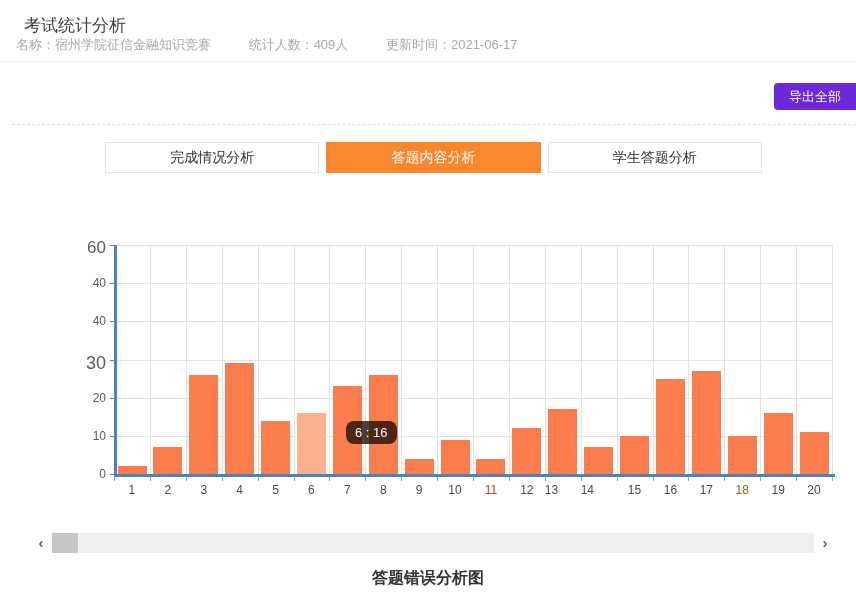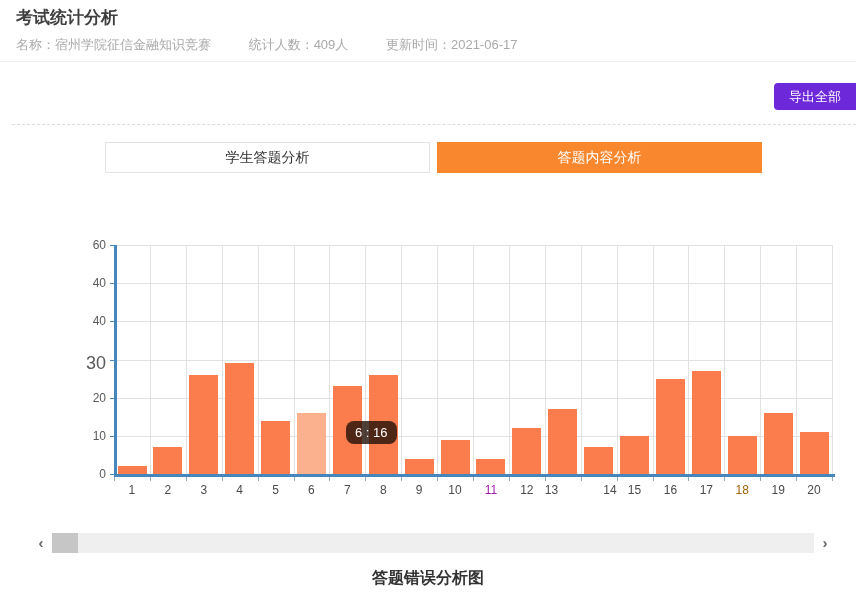--- a/index.html
+++ b/index.html
@@ -1,18 +1,18 @@
 <!DOCTYPE html>
 <html><head>
 <meta charset="utf-8">
 <style>
   html,body{margin:0;padding:0;background:#fff;}
   .page{position:relative;width:856px;height:605px;background:#fff;overflow:hidden;
         font-family:"Liberation Sans","DejaVu Sans",sans-serif;}
-  .page-title{position:absolute;left:16px;top:6px;font-size:17px;font-weight:bold;color:#3f3f3f;margin:0;}
+  .page-title{position:absolute;left:16px;top:6px;font-size:17px;font-weight:normal;color:#3f3f3f;margin:8px;}
   .meta{position:absolute;left:16px;top:36px;font-size:13px;color:#a9a9a9;}
   .meta span{margin-right:34px;}
   .header-divider{position:absolute;left:0;top:61px;width:856px;height:0;border-top:1px solid #ededed;}
   .export-btn{position:absolute;top:83px;right:0;width:82px;height:27px;background:#6d28d9;color:#fff;
         border:none;border-radius:4px 0 0 4px;font-size:13px;cursor:pointer;
         font-family:"Liberation Sans","DejaVu Sans",sans-serif;}
   .dashed-divider{position:absolute;left:12px;top:124px;width:844px;height:0;border-top:1px dashed #dcdcdc;}
   .tabs{position:absolute;left:105px;top:142px;width:657px;height:31px;display:flex;gap:7px;}
   .tab{flex:1;height:31px;line-height:29px;text-align:center;font-size:14px;color:#333;
         background:#fff;border:1px solid #e3e3e3;box-sizing:border-box;cursor:pointer;}
@@ -38,22 +38,23 @@
     <span>名称：宿州学院征信金融知识竞赛</span>
     <span>统计人数：409人</span>
     <span>更新时间：2021-06-17</span>
   </div>
   <div class="header-divider"></div>
 
   <button class="export-btn">导出全部</button>
   <div class="dashed-divider"></div>
 
   <div class="tabs">
+    <div class="tab">完成情况分析</div>
+    <div class="tab active">答题内容分析</div>
     <div class="tab">学生答题分析</div>
-    <div class="tab active">答题内容分析</div>
   </div>
 
   <div id="chart">
       <div style="position: absolute; left: 114px; top: 435.8px; width: 718px; height: 1px; background: rgb(226, 226, 226);"></div>
       <div style="position: absolute; left: 114px; top: 397.7px; width: 718px; height: 1px; background: rgb(226, 226, 226);"></div>
       <div style="position: absolute; left: 114px; top: 359.5px; width: 718px; height: 1px; background: rgb(226, 226, 226);"></div>
       <div style="position: absolute; left: 114px; top: 321.3px; width: 718px; height: 1px; background: rgb(226, 226, 226);"></div>
       <div style="position: absolute; left: 114px; top: 283.2px; width: 718px; height: 1px; background: rgb(226, 226, 226);"></div>
       <div style="position: absolute; left: 114px; top: 245px; width: 718px; height: 1px; background: rgb(226, 226, 226);"></div>
       <div style="position: absolute; left: 149.9px; top: 245px; width: 1px; height: 229px; background: rgb(226, 226, 226);"></div>
@@ -81,21 +82,21 @@
       <div style="position: absolute; left: 66px; top: 428.8px; width: 40px; text-align: right; font-size: 12px; color: rgb(90, 90, 90);">10</div>
       <div style="position: absolute; left: 110px; top: 435.8px; width: 4px; height: 1px; background: rgb(70, 134, 188);"></div>
       <div style="position: absolute; left: 66px; top: 390.7px; width: 40px; text-align: right; font-size: 12px; color: rgb(90, 90, 90);">20</div>
       <div style="position: absolute; left: 110px; top: 397.7px; width: 4px; height: 1px; background: rgb(70, 134, 188);"></div>
       <div style="position: absolute; left: 66px; top: 352.5px; width: 40px; text-align: right; font-size: 18px; color: rgb(90, 90, 90);">30</div>
       <div style="position: absolute; left: 110px; top: 359.5px; width: 4px; height: 1px; background: rgb(70, 134, 188);"></div>
       <div style="position: absolute; left: 66px; top: 314.3px; width: 40px; text-align: right; font-size: 12px; color: rgb(90, 90, 90);">40</div>
       <div style="position: absolute; left: 110px; top: 321.3px; width: 4px; height: 1px; background: rgb(70, 134, 188);"></div>
       <div style="position: absolute; left: 66px; top: 276.2px; width: 40px; text-align: right; font-size: 12px; color: rgb(90, 90, 90);">40</div>
       <div style="position: absolute; left: 110px; top: 283.2px; width: 4px; height: 1px; background: rgb(70, 134, 188);"></div>
-      <div style="position: absolute; left: 66px; top: 238px; width: 40px; text-align: right; font-size: 12px; color: rgb(90, 90, 90);">60</div>
+      <div style="position: absolute; left: 66px; top: 238px; width: 40px; text-align: right; font-size: 17px; color: rgb(90, 90, 90);">60</div>
       <div style="position: absolute; left: 110px; top: 245px; width: 4px; height: 1px; background: rgb(70, 134, 188);"></div>
       <div style="position: absolute; left: 114px; top: 245px; width: 3px; height: 232px; background: rgb(70, 134, 188); z-index: 2;"></div>
       <div style="position: absolute; left: 114px; top: 474px; width: 721px; height: 3px; background: rgb(70, 134, 188); z-index: 2;"></div>
       <div style="position: absolute; left: 117.5px; top: 466.4px; width: 29px; height: 7.6px; background: rgb(251, 125, 77); z-index: 1;"></div>
       <div style="position: absolute; left: 153.3px; top: 447.3px; width: 29px; height: 26.7px; background: rgb(251, 125, 77); z-index: 1;"></div>
       <div style="position: absolute; left: 189.3px; top: 374.8px; width: 29px; height: 99.2px; background: rgb(251, 125, 77); z-index: 1;"></div>
       <div style="position: absolute; left: 225.1px; top: 363.3px; width: 29px; height: 110.7px; background: rgb(251, 125, 77); z-index: 1;"></div>
       <div style="position: absolute; left: 261.1px; top: 420.6px; width: 29px; height: 53.4px; background: rgb(251, 125, 77); z-index: 1;"></div>
       <div style="position: absolute; left: 296.9px; top: 412.9px; width: 29px; height: 61.1px; background: rgb(251, 177, 142); z-index: 1;"></div>
       <div style="position: absolute; left: 332.8px; top: 386.2px; width: 29px; height: 87.8px; background: rgb(251, 125, 77); z-index: 1;"></div>
@@ -136,24 +137,24 @@
       <div style="position: absolute; left: 114px; top: 483px; width: 35.9px; text-align: center; font-size: 12px; color: rgb(74, 74, 74);">1</div>
       <div style="position: absolute; left: 149.9px; top: 483px; width: 35.9px; text-align: center; font-size: 12px; color: rgb(74, 74, 74);">2</div>
       <div style="position: absolute; left: 185.8px; top: 483px; width: 35.9px; text-align: center; font-size: 12px; color: rgb(74, 74, 74);">3</div>
       <div style="position: absolute; left: 221.7px; top: 483px; width: 35.9px; text-align: center; font-size: 12px; color: rgb(74, 74, 74);">4</div>
       <div style="position: absolute; left: 257.6px; top: 483px; width: 35.9px; text-align: center; font-size: 12px; color: rgb(74, 74, 74);">5</div>
       <div style="position: absolute; left: 293.5px; top: 483px; width: 35.9px; text-align: center; font-size: 12px; color: rgb(74, 74, 74);">6</div>
       <div style="position: absolute; left: 329.4px; top: 483px; width: 35.9px; text-align: center; font-size: 12px; color: rgb(74, 74, 74);">7</div>
       <div style="position: absolute; left: 365.3px; top: 483px; width: 35.9px; text-align: center; font-size: 12px; color: rgb(74, 74, 74);">8</div>
       <div style="position: absolute; left: 401.2px; top: 483px; width: 35.9px; text-align: center; font-size: 12px; color: rgb(74, 74, 74);">9</div>
       <div style="position: absolute; left: 437.1px; top: 483px; width: 35.9px; text-align: center; font-size: 12px; color: rgb(74, 74, 74);">10</div>
-      <div style="position: absolute; left: 473px; top: 483px; width: 35.9px; text-align: center; font-size: 12px; color: #a21caf;">11</div>
+      <div style="position: absolute; left: 473px; top: 483px; width: 35.9px; text-align: center; font-size: 12px; color: #c2410c;">11</div>
       <div style="position: absolute; left: 508.9px; top: 483px; width: 35.9px; text-align: center; font-size: 12px; color: rgb(74, 74, 74);">12</div>
       <div style="position: absolute; left: 544.8px; top: 483px; width: 35.9px; font-size: 12px; color: rgb(74, 74, 74);">13</div>
-      <div style="position: absolute; left: 580.7px; top: 483px; width: 35.9px; text-align: right; font-size: 12px; color: rgb(74, 74, 74);">14</div>
+      <div style="position: absolute; left: 580.7px; top: 483px; width: 35.9px; text-align: left; font-size: 12px; color: rgb(74, 74, 74);">14</div>
       <div style="position: absolute; left: 616.6px; top: 483px; width: 35.9px; text-align: center; font-size: 12px; color: rgb(74, 74, 74);">15</div>
       <div style="position: absolute; left: 652.5px; top: 483px; width: 35.9px; text-align: center; font-size: 12px; color: rgb(74, 74, 74);">16</div>
       <div style="position: absolute; left: 688.4px; top: 483px; width: 35.9px; text-align: center; font-size: 12px; color: rgb(74, 74, 74);">17</div>
       <div style="position: absolute; left: 724.3px; top: 483px; width: 35.9px; text-align: center; font-size: 12px; color: #a16207;">18</div>
       <div style="position: absolute; left: 760.2px; top: 483px; width: 35.9px; text-align: center; font-size: 12px; color: rgb(74, 74, 74);">19</div>
       <div style="position: absolute; left: 796.1px; top: 483px; width: 35.9px; text-align: center; font-size: 12px; color: rgb(74, 74, 74);">20</div>
     </div>
   <div class="tooltip">6 : 16</div>
 
   <div class="scrollbar">

